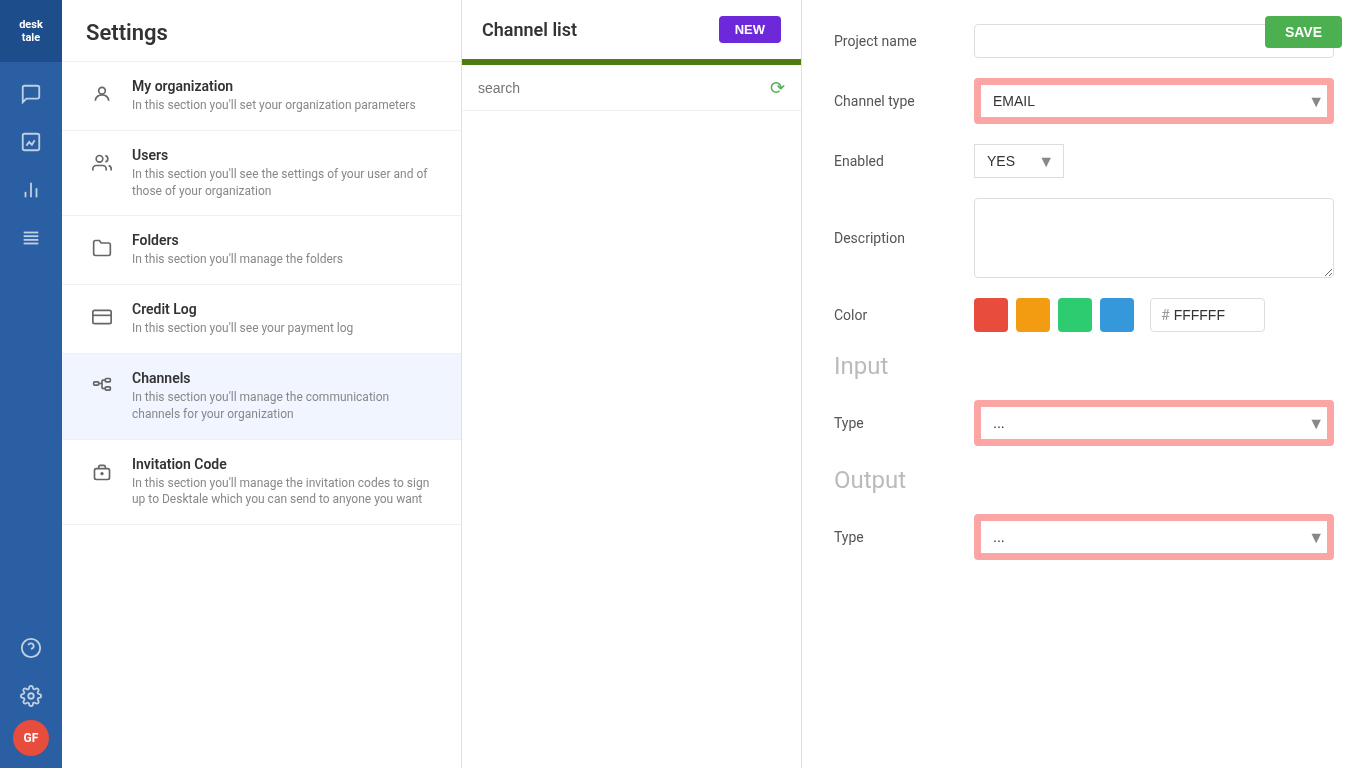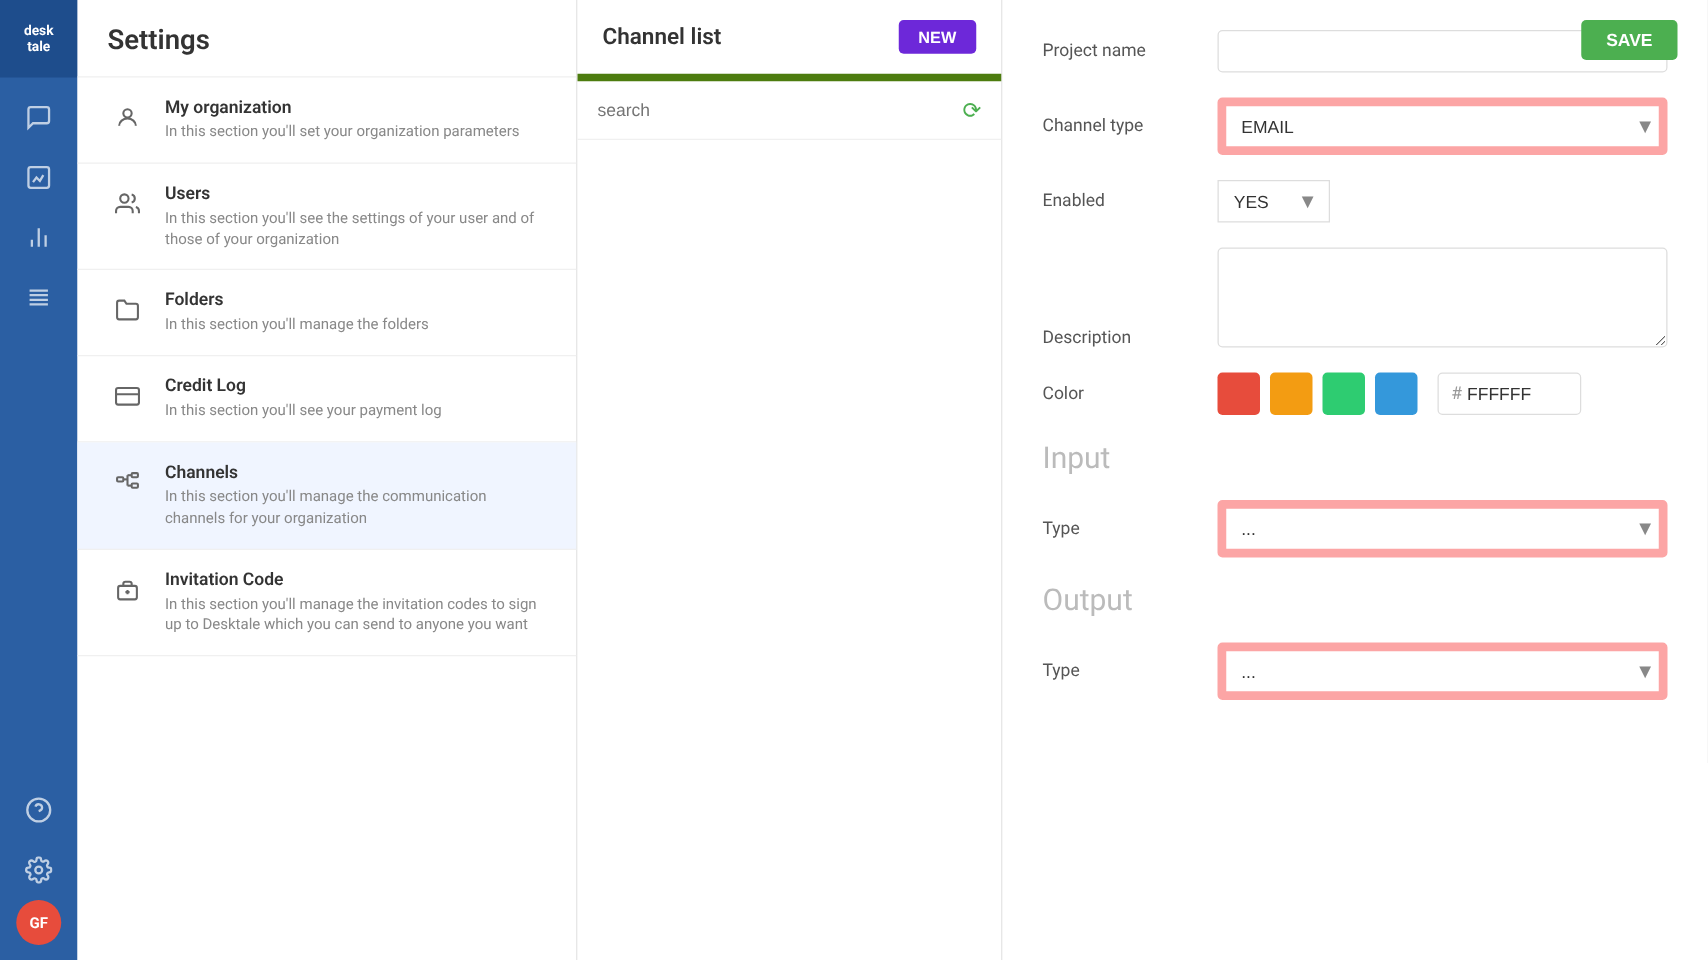--- a/index.html
+++ b/index.html
@@ -156,21 +156,21 @@
       font-size: 14px;
       font-weight: 600;
       cursor: pointer;
     }
 
     .form-row {
       display: flex;
       align-items: center;
       margin-bottom: 20px;
     }
-    .form-row.top-align { align-items: flex-end; }
+    .form-row.top-align { align-items: center; }
     .form-label {
       width: 140px;
       font-size: 14px;
       color: #555;
       flex-shrink: 0;
     }
     .form-control {
       flex: 1;
       border: 1px solid #ddd;
       border-radius: 4px;

